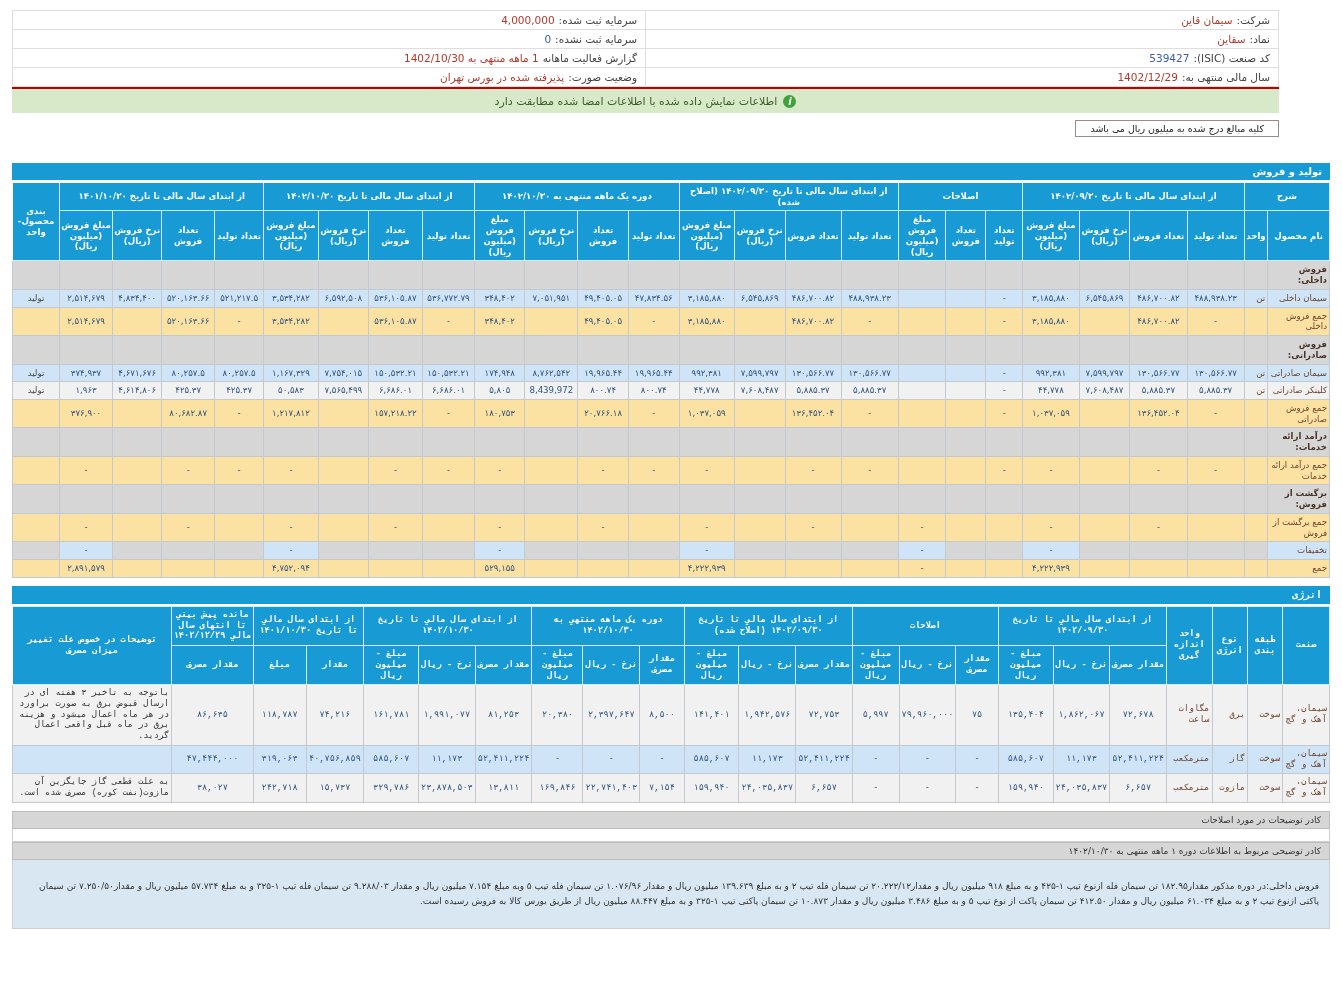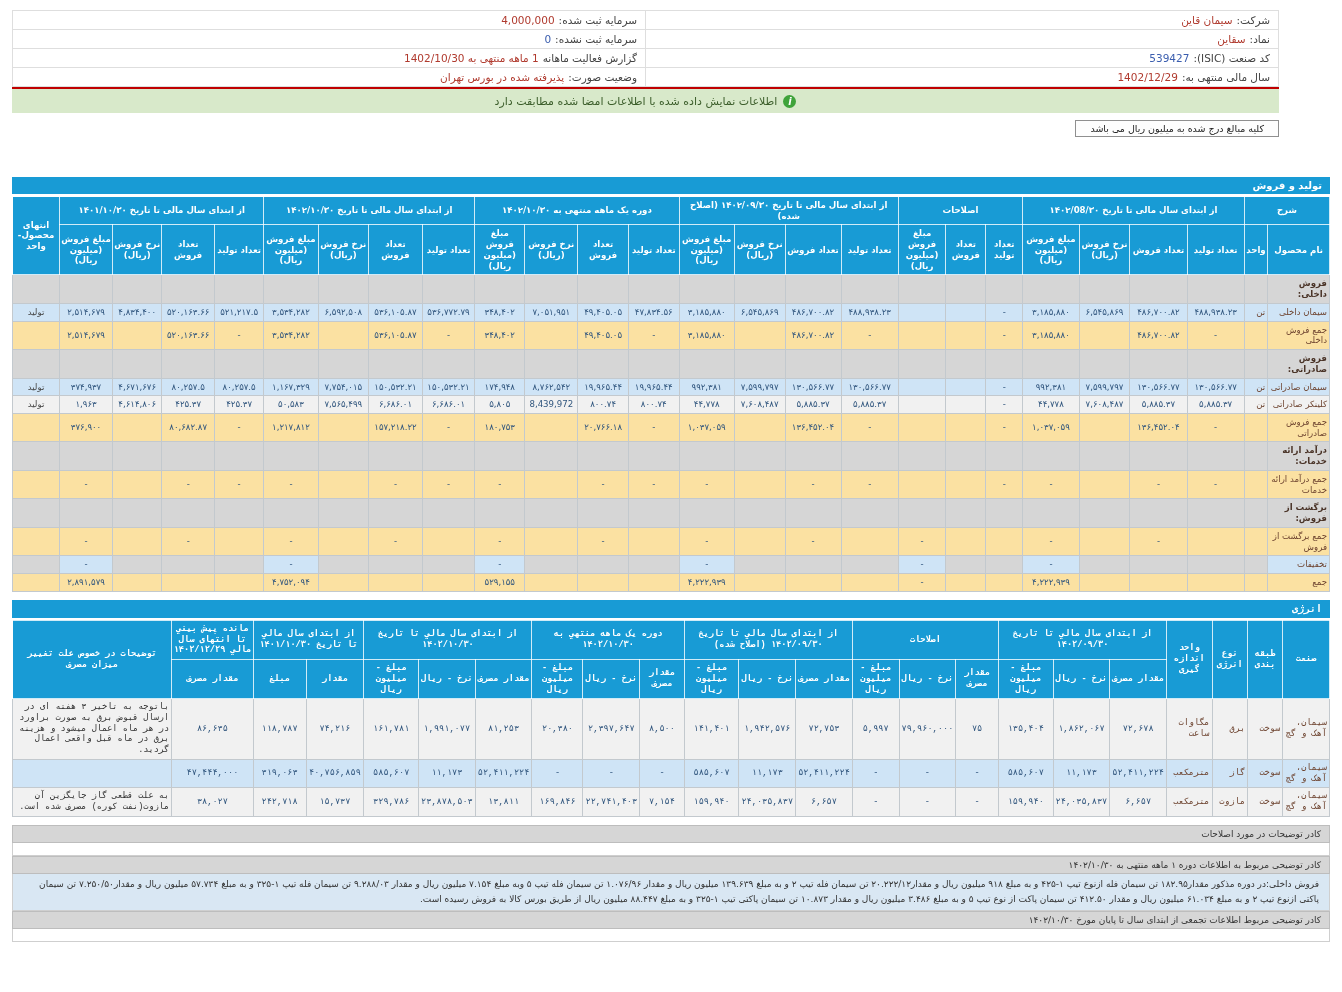--- a/index.html
+++ b/index.html
@@ -30,21 +30,21 @@
     text-align: center; line-height: 13px; font-style: italic;
   }
   .unit-note {
     margin-top: 7px; display: inline-block;
     border: 1px solid #8f8f8f; background: #fdfdfd;
     font-size: 9.5px; color: #222; padding: 2px 14px;
   }
 
   
   .tbl-wrap { margin: 0 12px; }
-  .prod-wrap { margin-top: 40px; }
+  .prod-wrap { margin-top: 26px; }
   .energy-wrap { margin-top: 8px; font-family: Liberation Mono, monospace; }
   .section-bar {
     background: #189bd5; color: #fff; font-weight: bold;
     font-size: 10px; padding: 3px 8px;
   }
   .sub-bar {
     background: #fff; border: 1px solid #c9c9c9; border-top: none;
     font-size: 9.5px; color: #333; padding: 2px 8px;
   }
 
@@ -76,21 +76,21 @@
   .footnotes { margin: 8px 12px 0 12px; }
   .fn-block { }
   .fn-title {
     background: #d6d6d6; border: 1px solid #bdbdbd;
     font-size: 9px; color: #333; padding: 3px 8px;
   }
   .fn-body {
     border: 1px solid #cfcfcf; border-top: none; background: #fff;
     min-height: 13px; font-size: 9px; color: #2f3f55; padding: 1px 8px;
   }
-  .fn-body.filled { background: #d9e7f3; color: #333; line-height: 1.7; padding: 3px 10px; }
+  .fn-body.filled { background: #d9e7f3; color: #333; line-height: 1.7; padding: 19px 10px; }
 </style>
 </head>
 <body>
 
 <div class="page">
 
   <div class="top-area">
     <table class="info-table">
       <tbody>
         <tr>
@@ -147,27 +147,27 @@
           <col style="width:62px">
         <col style="width:54px">
           <col style="width:56px">
           <col style="width:54px">
           <col style="width:60px">
         <col style="width:52px">
       </colgroup>
       <thead>
           <tr>
             <th colspan="2">شرح</th>
-            <th colspan="4">از ابتدای سال مالی تا تاریخ ۱۴۰۲/08/۳۰</th>
+            <th colspan="4">از ابتدای سال مالی تا تاریخ ۱۴۰۲/۰۹/۳۰</th>
             <th colspan="3">اصلاحات</th>
             <th colspan="4">از ابتدای سال مالی تا تاریخ ۱۴۰۲/۰۹/۳۰ (اصلاح شده)</th>
             <th colspan="4">دوره یک ماهه منتهی به ۱۴۰۲/۱۰/۳۰</th>
             <th colspan="4">از ابتدای سال مالی تا تاریخ ۱۴۰۲/۱۰/۳۰</th>
             <th colspan="4">از ابتدای سال مالی تا تاریخ ۱۴۰۱/۱۰/۳۰</th>
-            <th rowspan="2">انتهای محصول-واحد</th>
+            <th rowspan="2">بندی محصول-واحد</th>
           </tr>
           <tr>
             <th>نام محصول</th>
             <th>واحد</th>
             <th>تعداد تولید</th>
             <th>تعداد فروش</th>
             <th>نرخ فروش (ریال)</th>
             <th>مبلغ فروش (میلیون ریال)</th>
             <th>تعداد تولید</th>
             <th>تعداد فروش</th>
@@ -705,19 +705,15 @@
 
   <div class="footnotes">
     <div class="fn-block">
       <div class="fn-title">کادر توضیحات در مورد اصلاحات</div>
       <div class="fn-body"></div>
     </div>
     <div class="fn-block">
       <div class="fn-title">کادر توضیحی مربوط به اطلاعات دوره ۱ ماهه منتهی به ۱۴۰۲/۱۰/۳۰</div>
       <div class="fn-body filled">فروش داخلی:در دوره مذکور مقدار۱۸۲.۹۵ تن سیمان فله ازنوع تیپ ۱-۴۲۵ و به مبلغ ۹۱۸ میلیون ریال و مقدار۲۰.۲۲۲/۱۲ تن سیمان فله تیپ ۲ و به مبلغ ۱۳۹.۶۳۹ میلیون ریال و مقدار ۱.۰۷۶/۹۶ تن سیمان فله تیپ ۵ وبه مبلغ ۷.۱۵۴ میلیون ریال و مقدار ۹.۲۸۸/۰۳ تن سیمان فله تیپ ۱-۳۲۵ و به مبلغ ۵۷.۷۳۴ میلیون ریال و مقدار۷.۲۵۰/۵۰ تن سیمان پاکتی ازنوع تیپ ۲ و به مبلغ ۶۱.۰۳۴ میلیون ریال و مقدار ۴۱۲.۵۰ تن سیمان پاکت از نوع تیپ ۵ و به مبلغ ۳.۴۸۶ میلیون ریال و مقدار ۱۰.۸۷۳ تن سیمان پاکتی تیپ ۱-۳۲۵ و به مبلغ ۸۸.۴۴۷ میلیون ریال از طریق بورس کالا به فروش رسیده است.</div>
     </div>
-    <div class="fn-block">
-      <div class="fn-title">کادر توضیحی مربوط اطلاعات تجمعی از ابتدای سال تا پایان مورخ ۱۴۰۲/۱۰/۳۰</div>
-      <div class="fn-body"></div>
-    </div>
   </div>
 
 </div>
 
 </body></html>

